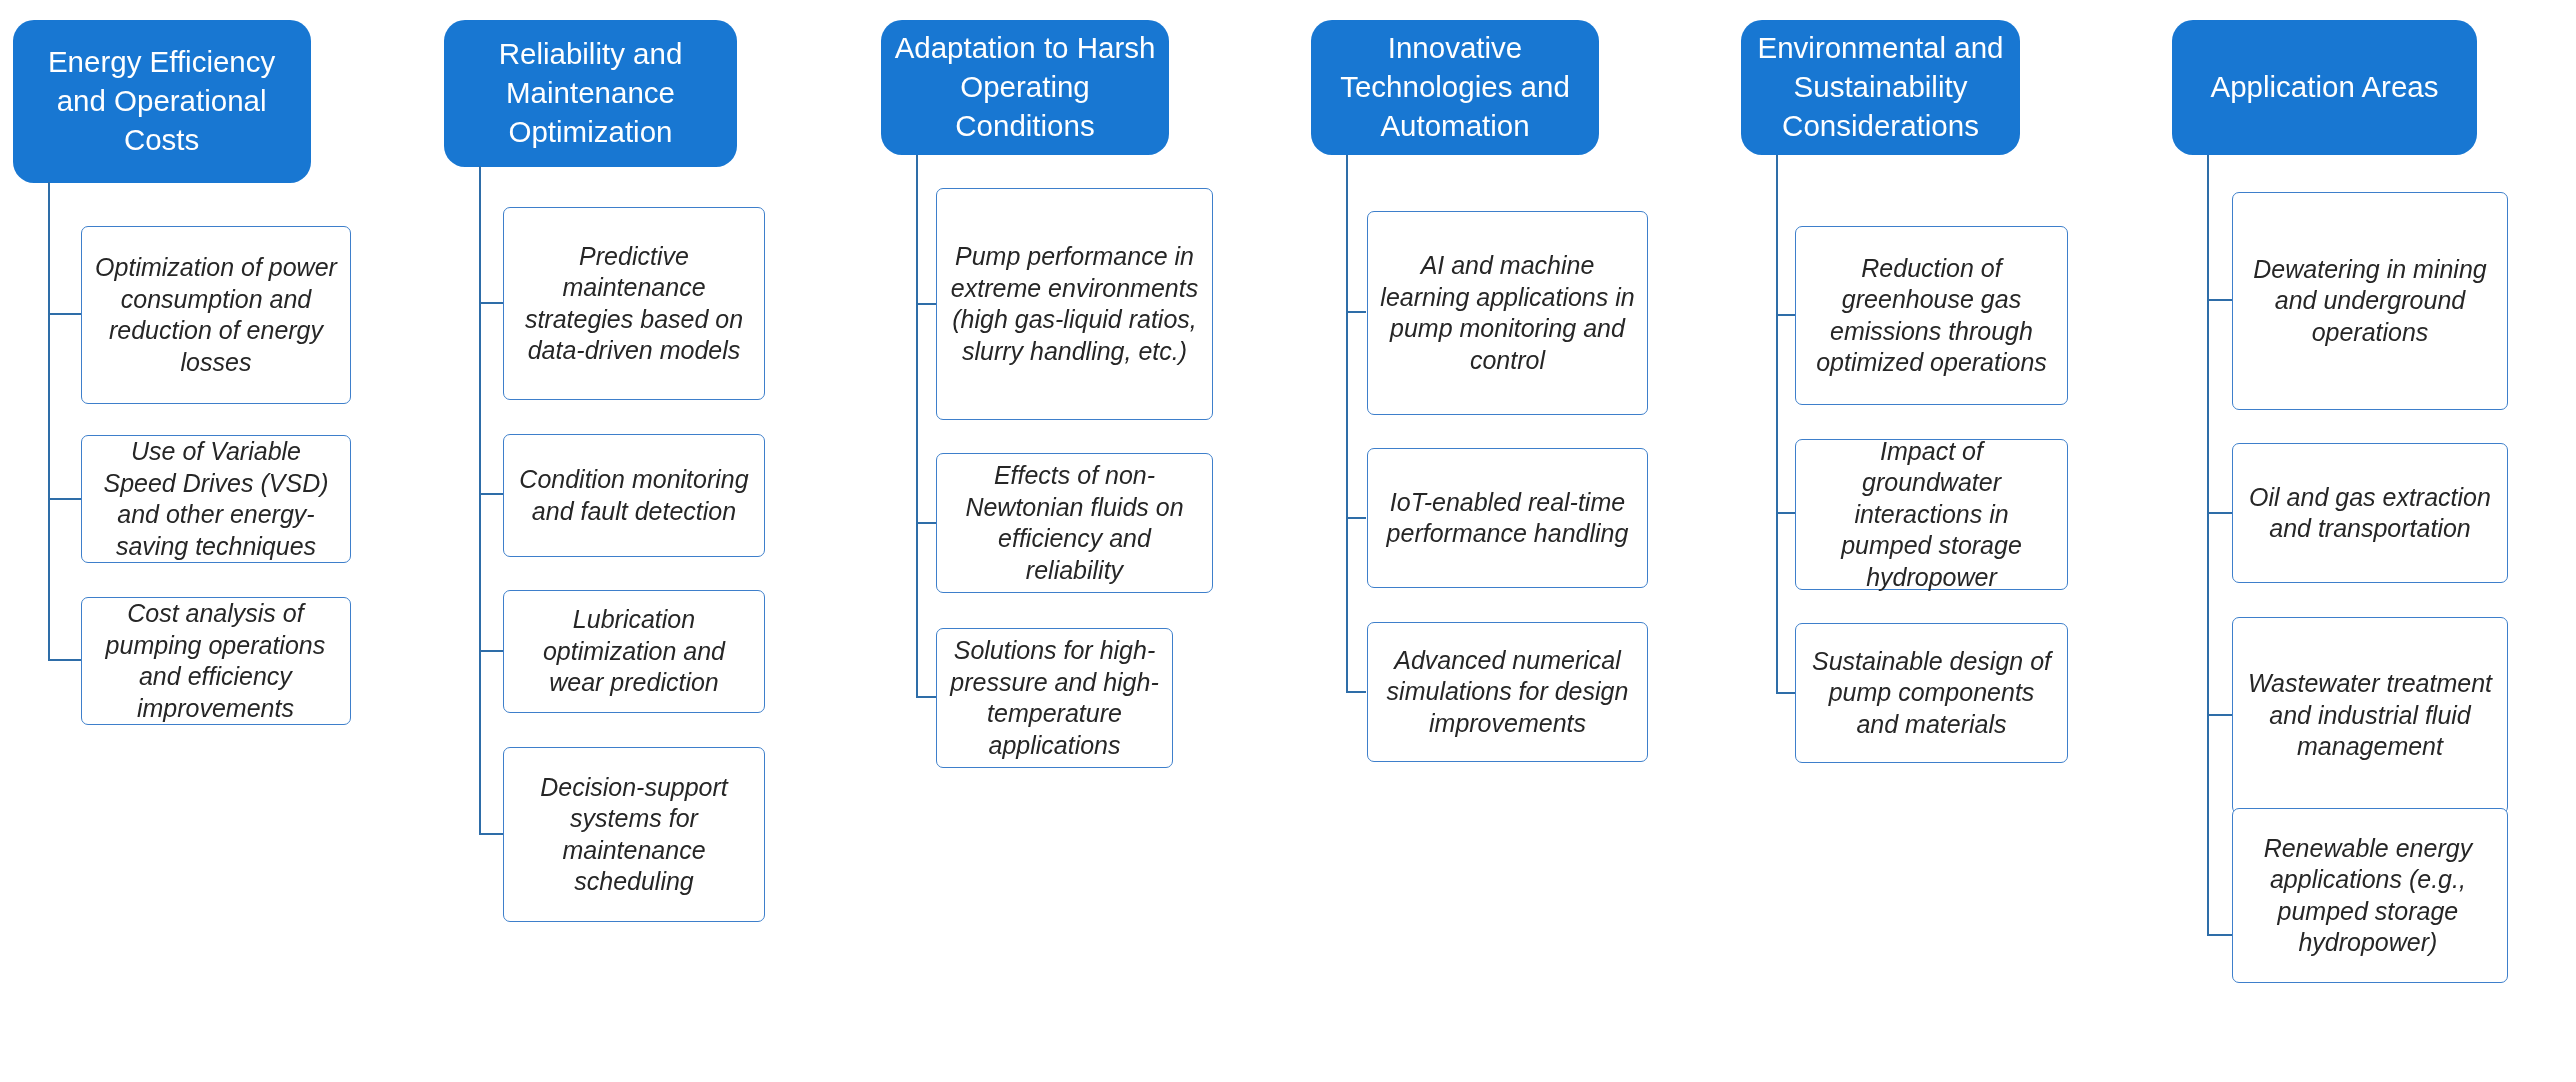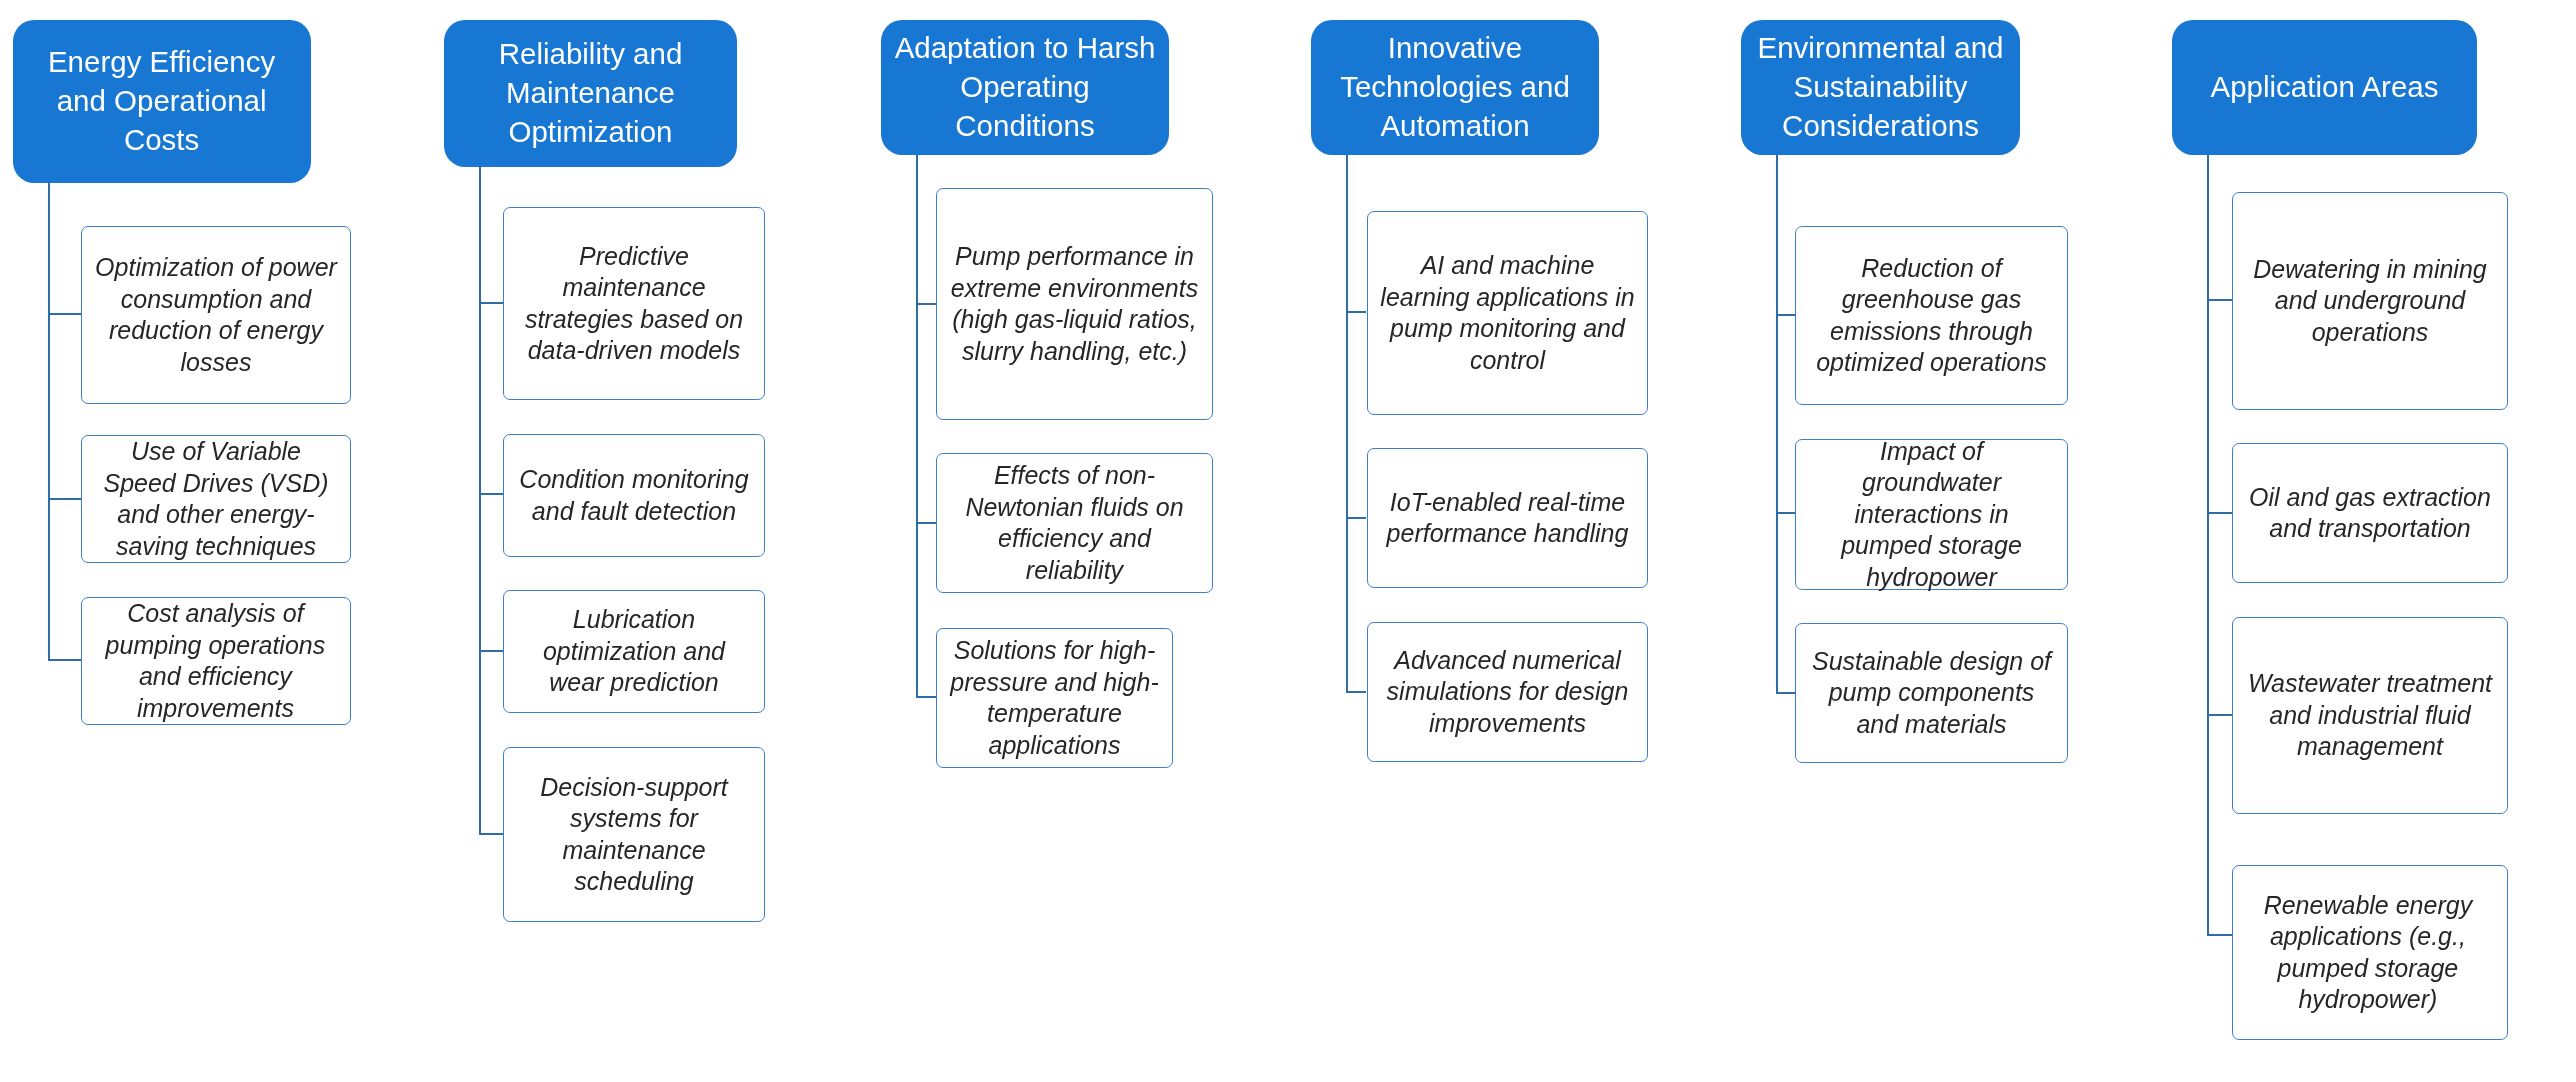--- a/index.html
+++ b/index.html
@@ -165,19 +165,19 @@
     <div class="stub" style="left:2207px;top:934px;width:24.6px;"></div>
     <div class="item" style="left:2232px;top:192px;width:276px;height:218px;">
       <span>Dewatering in mining and underground operations</span>
     </div>
     <div class="item" style="left:2232px;top:443px;width:276px;height:140px;">
       <span>Oil and gas extraction and transportation</span>
     </div>
     <div class="item" style="left:2232px;top:617px;width:276px;height:197px;">
       <span>Wastewater treatment and industrial fluid management</span>
     </div>
-    <div class="item" style="left:2232px;top:865px;width:276px;height:175px;padding-left:7px;">
+    <div class="item" style="left:2232px;top:808px;width:276px;height:175px;padding-left:7px;">
       <span>Renewable energy applications (e.g., pumped storage hydropower)</span>
     </div>
   </div>
 
 </div>
 
 
 </body></html>

